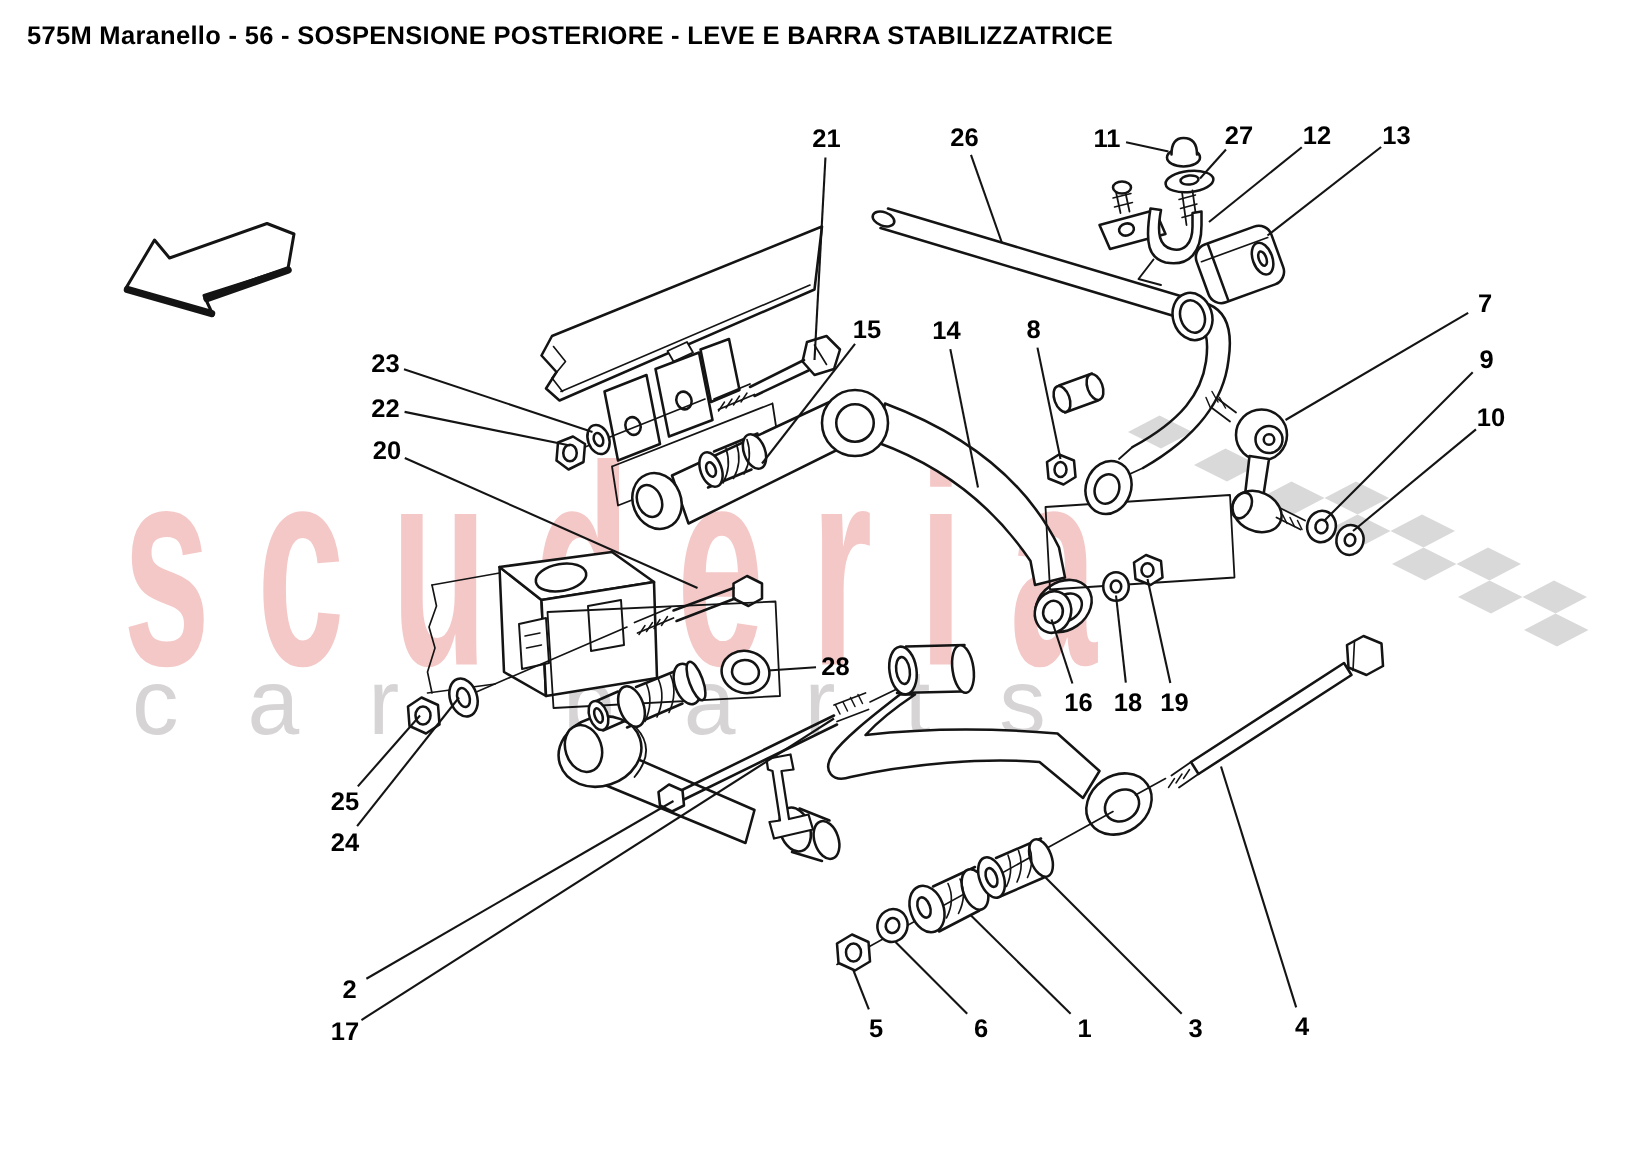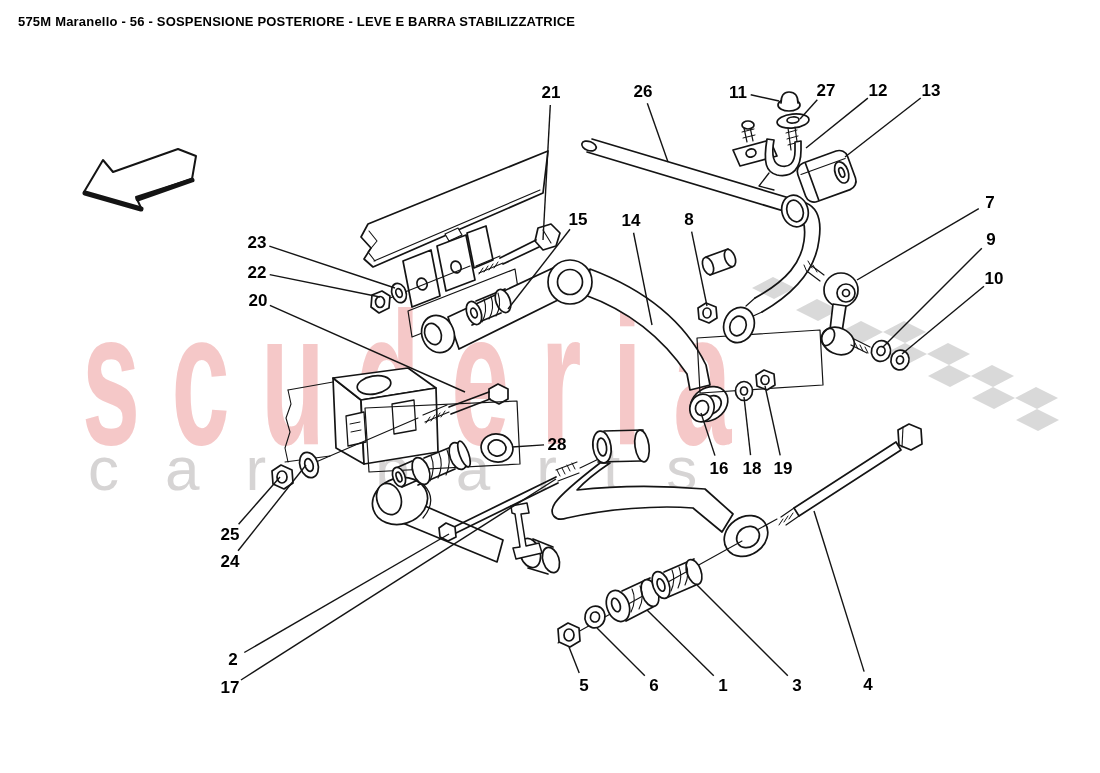--- a/index.html
+++ b/index.html
@@ -1,18 +1,18 @@
 <!DOCTYPE html>
 <html><head>
 <meta charset="utf-8">
 <style>
   html,body{margin:0;padding:0;background:#fff;}
   #page{position:relative;width:1100px;height:773px;background:#ffffff;overflow:hidden;
         font-family:"Liberation Sans","DejaVu Sans",sans-serif;}
-  #title{position:absolute;left:18px;top:14px;font-size:13px;font-weight:bold;color:#000;
+  #title{position:absolute;left:18px;top:14px;font-size:17px;font-weight:bold;color:#000;
          letter-spacing:0.2px;white-space:nowrap;}
   #wm-brand{position:absolute;left:82px;top:283px;font-size:190px;font-weight:bold;
             line-height:1;letter-spacing:57px;transform:scaleX(0.55);transform-origin:left top;
             white-space:nowrap;user-select:none;}
   #wm-sub{position:absolute;left:88px;top:438px;font-size:62px;font-weight:normal;
           line-height:1;letter-spacing:46px;white-space:nowrap;user-select:none;}
   svg{position:absolute;left:0;top:0;}
   .callout-text{font-family:"Liberation Sans","DejaVu Sans",sans-serif;font-size:17px;
                 font-weight:bold;fill:#000;}
 </style>

